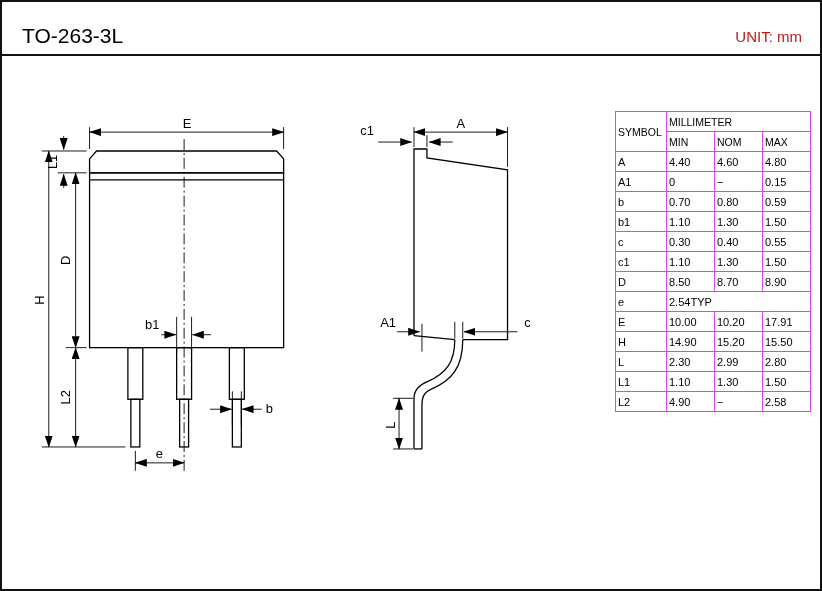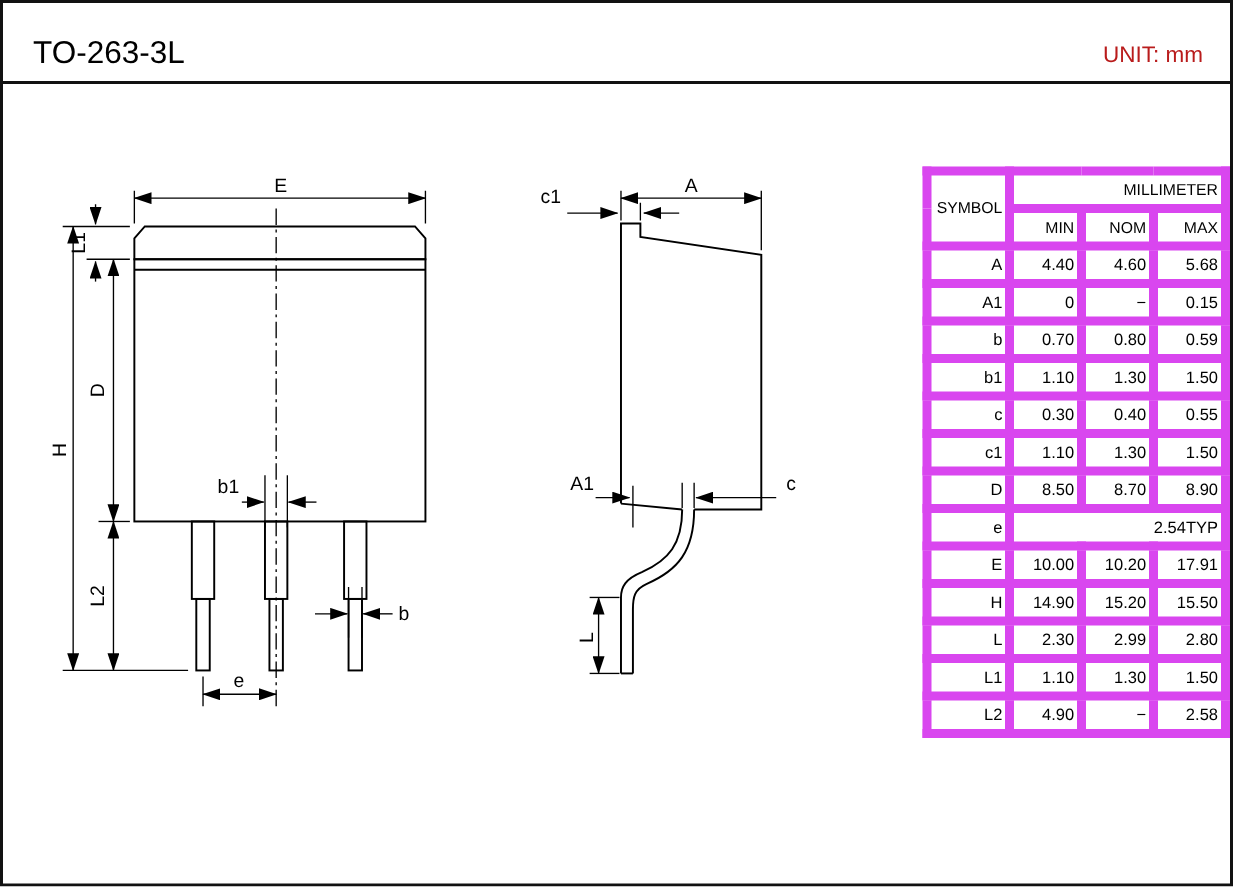--- a/index.html
+++ b/index.html
@@ -21,22 +21,22 @@
   .hdr .title{font-size:21px;color:#000;}
   .hdr .unit{font-size:15px;color:#b91c1c;}
   .draw{position:absolute;left:0;top:0;}
   svg text{font-family:"Liberation Sans", sans-serif;font-size:13px;fill:#000;}
   .dim-table{
     position:absolute;left:613px;top:109px;
     border-collapse:collapse;
     font-size:11px;color:#000;background:#fff;
   }
   .dim-table td{
-    border:6px solid #d946ef;
-    text-align:right;vertical-align:middle;
+    border:1px solid #d946ef;
+    text-align:left;vertical-align:middle;
     height:19px;padding:0 2px;
   }
   .c-sym{width:46px;}
   .c-val{width:43px;}
   .hcell{font-size:10.5px;}
 </style>
 </head>
 <body>
 
 <div class="page">
@@ -167,21 +167,21 @@
     </tr>
     <tr>
       <td class="c-val hcell">MIN</td>
       <td class="c-val hcell">NOM</td>
       <td class="c-val hcell">MAX</td>
     </tr>
     <tr>
       <td>A</td>
       <td>4.40</td>
       <td>4.60</td>
-      <td>5.68</td>
+      <td>4.80</td>
     </tr>
     <tr>
       <td>A1</td>
       <td>0</td>
       <td>−</td>
       <td>0.15</td>
     </tr>
     <tr>
       <td>b</td>
       <td>0.70</td>

